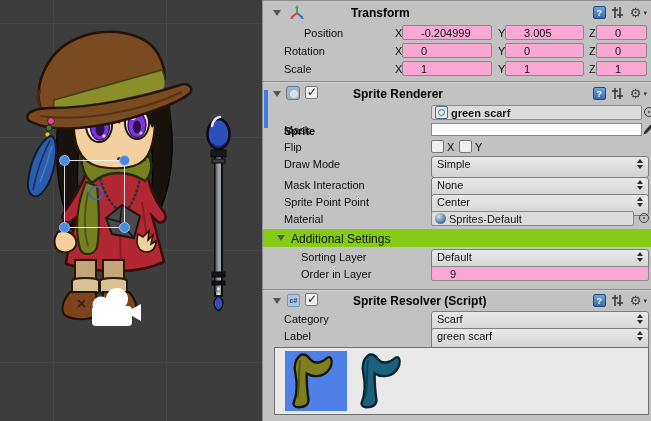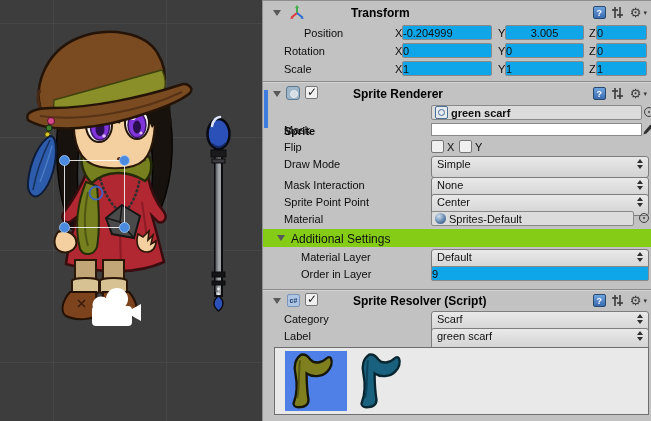--- a/index.html
+++ b/index.html
@@ -21,22 +21,22 @@
   .comp-title{position:absolute;left:58px;top:2px;font-size:12px;font-weight:bold;color:#000;white-space:nowrap;margin-left:32px;}
   .hdr-icons{position:absolute;right:4px;top:2px;display:flex;align-items:center;gap:5px;}
   .help-ic{width:13px;height:13px;border-radius:2px;background:linear-gradient(#6fa3e0,#3a6bb0);
            color:#fff;font-size:9px;font-weight:bold;text-align:center;line-height:13px;border:1px solid #27496e;box-sizing:border-box;}
   .gear-ic{font-size:13px;line-height:13px;color:#3a3a3a;}
   .gear-arrow{font-size:7px;color:#3a3a3a;margin-left:-3px;}
   .chk{position:absolute;width:13px;height:13px;background:#f0f0f0;border:1px solid #767676;border-radius:2px;box-sizing:border-box;}
   .chk.checked::after{content:"✓";position:absolute;left:1px;top:-2px;font-size:12px;font-weight:bold;color:#1a1a1a;}
   .row-label{position:absolute;left:21px;white-space:nowrap;color:#0c0c0c;}
   .row-label.indent{left:38px;}
-  .tfield{position:absolute;height:15px;background:#0ea5e9;border:1px solid #898989;box-sizing:border-box;
-          font-family:"Liberation Sans",sans-serif;font-size:11px;color:#111;padding:0 0;border-radius:2px;}
+  .tfield{position:absolute;height:15px;background:#f9a8d4;border:1px solid #898989;box-sizing:border-box;
+          font-family:"Liberation Sans",sans-serif;font-size:11px;color:#111;padding:0 18px;border-radius:2px;}
   input.tfield{outline:none;}
   .dropdown{position:absolute;height:22px;background:linear-gradient(#e9e9e9,#d2d2d2);border:1px solid #7d7d7d;
             border-radius:3px;box-sizing:border-box;padding:1px 14px 0 5px;white-space:nowrap;}
   .pop{position:absolute;right:5px;top:2px;width:6px;height:10px;}
   .pop::before{content:"";position:absolute;top:0;left:0;border-left:3px solid transparent;border-right:3px solid transparent;border-bottom:4px solid #2e2e2e;}
   .pop::after{content:"";position:absolute;bottom:0;left:0;border-left:3px solid transparent;border-right:3px solid transparent;border-top:4px solid #2e2e2e;}
   .objfield{position:absolute;height:15px;background:#dcdcdc;border:1px solid #898989;border-radius:2px;
             box-sizing:border-box;display:flex;align-items:center;padding:0 3px;gap:3px;}
   .picker{position:absolute;width:10px;height:10px;border:1.5px solid #3f3f3f;border-radius:50%;box-sizing:border-box;}
   .picker::after{content:"";position:absolute;left:2.5px;top:2.5px;width:2px;height:2px;border-radius:50%;background:#3f3f3f;}
@@ -211,21 +211,21 @@
         <span class="gear-ic">⚙</span>
           <span class="gear-arrow">▾</span>
       </div>
     </div>
 
     <div>
       <span class="row-label" style="top:26px;margin-left:20px;">Position</span>
       <span class="row-label" style="left:132px;top:26px;">X</span>
       <input class="tfield" style="left: 139px; top: 24px; width: 90px;" value="-0.204999">
       <span class="row-label" style="left:235px;top:26px;">Y</span>
-      <input class="tfield" style="left: 242px; top: 24px; width: 79px; text-align: center;" value="3.005">
+      <input class="tfield" style="left: 242px; top: 24px; width: 79px;" value="3.005">
       <span class="row-label" style="left:326px;top:26px;">Z</span>
       <input class="tfield" style="left: 333px; top: 24px; width: 51px;" value="0">
     </div>
     <div>
       <span class="row-label" style="top:44px;">Rotation</span>
       <span class="row-label" style="left:132px;top:44px;">X</span>
       <input class="tfield" style="left: 139px; top: 42px; width: 90px;" value="0">
       <span class="row-label" style="left:235px;top:44px;">Y</span>
       <input class="tfield" style="left: 242px; top: 42px; width: 79px;" value="0">
       <span class="row-label" style="left:326px;top:44px;">Z</span>
@@ -302,21 +302,21 @@
       <span class="mat-sphere"></span>
       <span>Sprites-Default</span>
     </div>
     <span class="picker" style="left:376px;top:212px;"></span>
 
     <div class="addset" style="top:228px;">
       <div class="fold" style="left:14px;top:6px;"></div>
       <span style="position:absolute;left:28px;top:3px;font-size:12px;">Additional Settings</span>
     </div>
 
-    <span class="row-label indent" style="top:250px;">Material Layer</span>
+    <span class="row-label indent" style="top:250px;">Sorting Layer</span>
     <div class="dropdown" style="left:168px;top:248px;width:218px;">
       <span>Default</span><span class="pop"></span>
     </div>
 
     <span class="row-label indent" style="top:267px;">Order in Layer</span>
     <input class="tfield" style="left: 168px; top: 265px; width: 218px;" value="9">
 
     <div class="sep" style="top:288px;"></div>
 
     <div class="comp-header" style="top:291px;">

